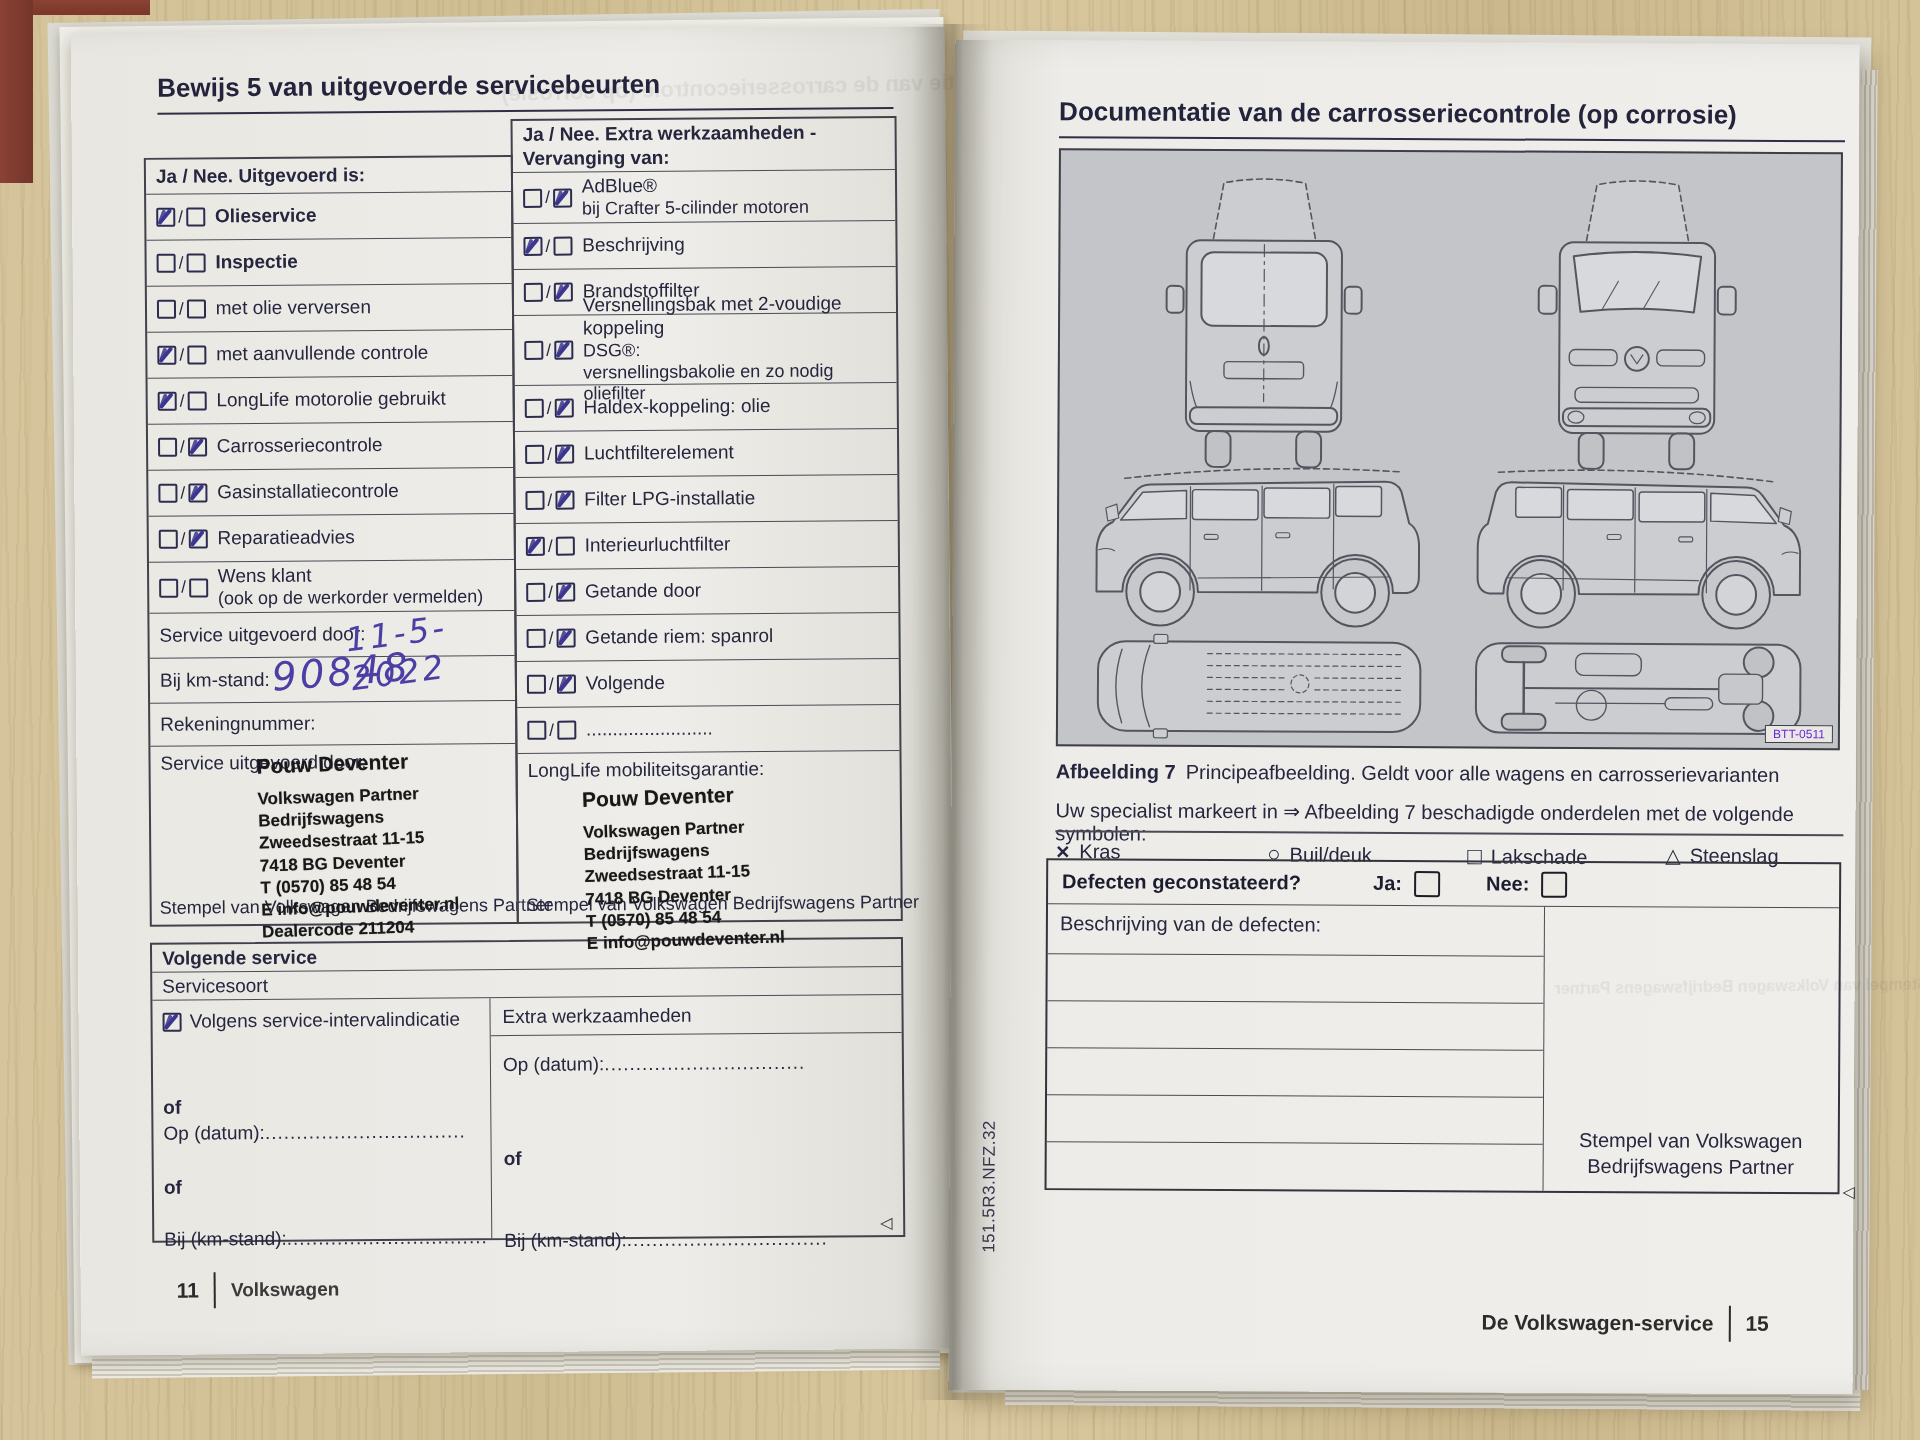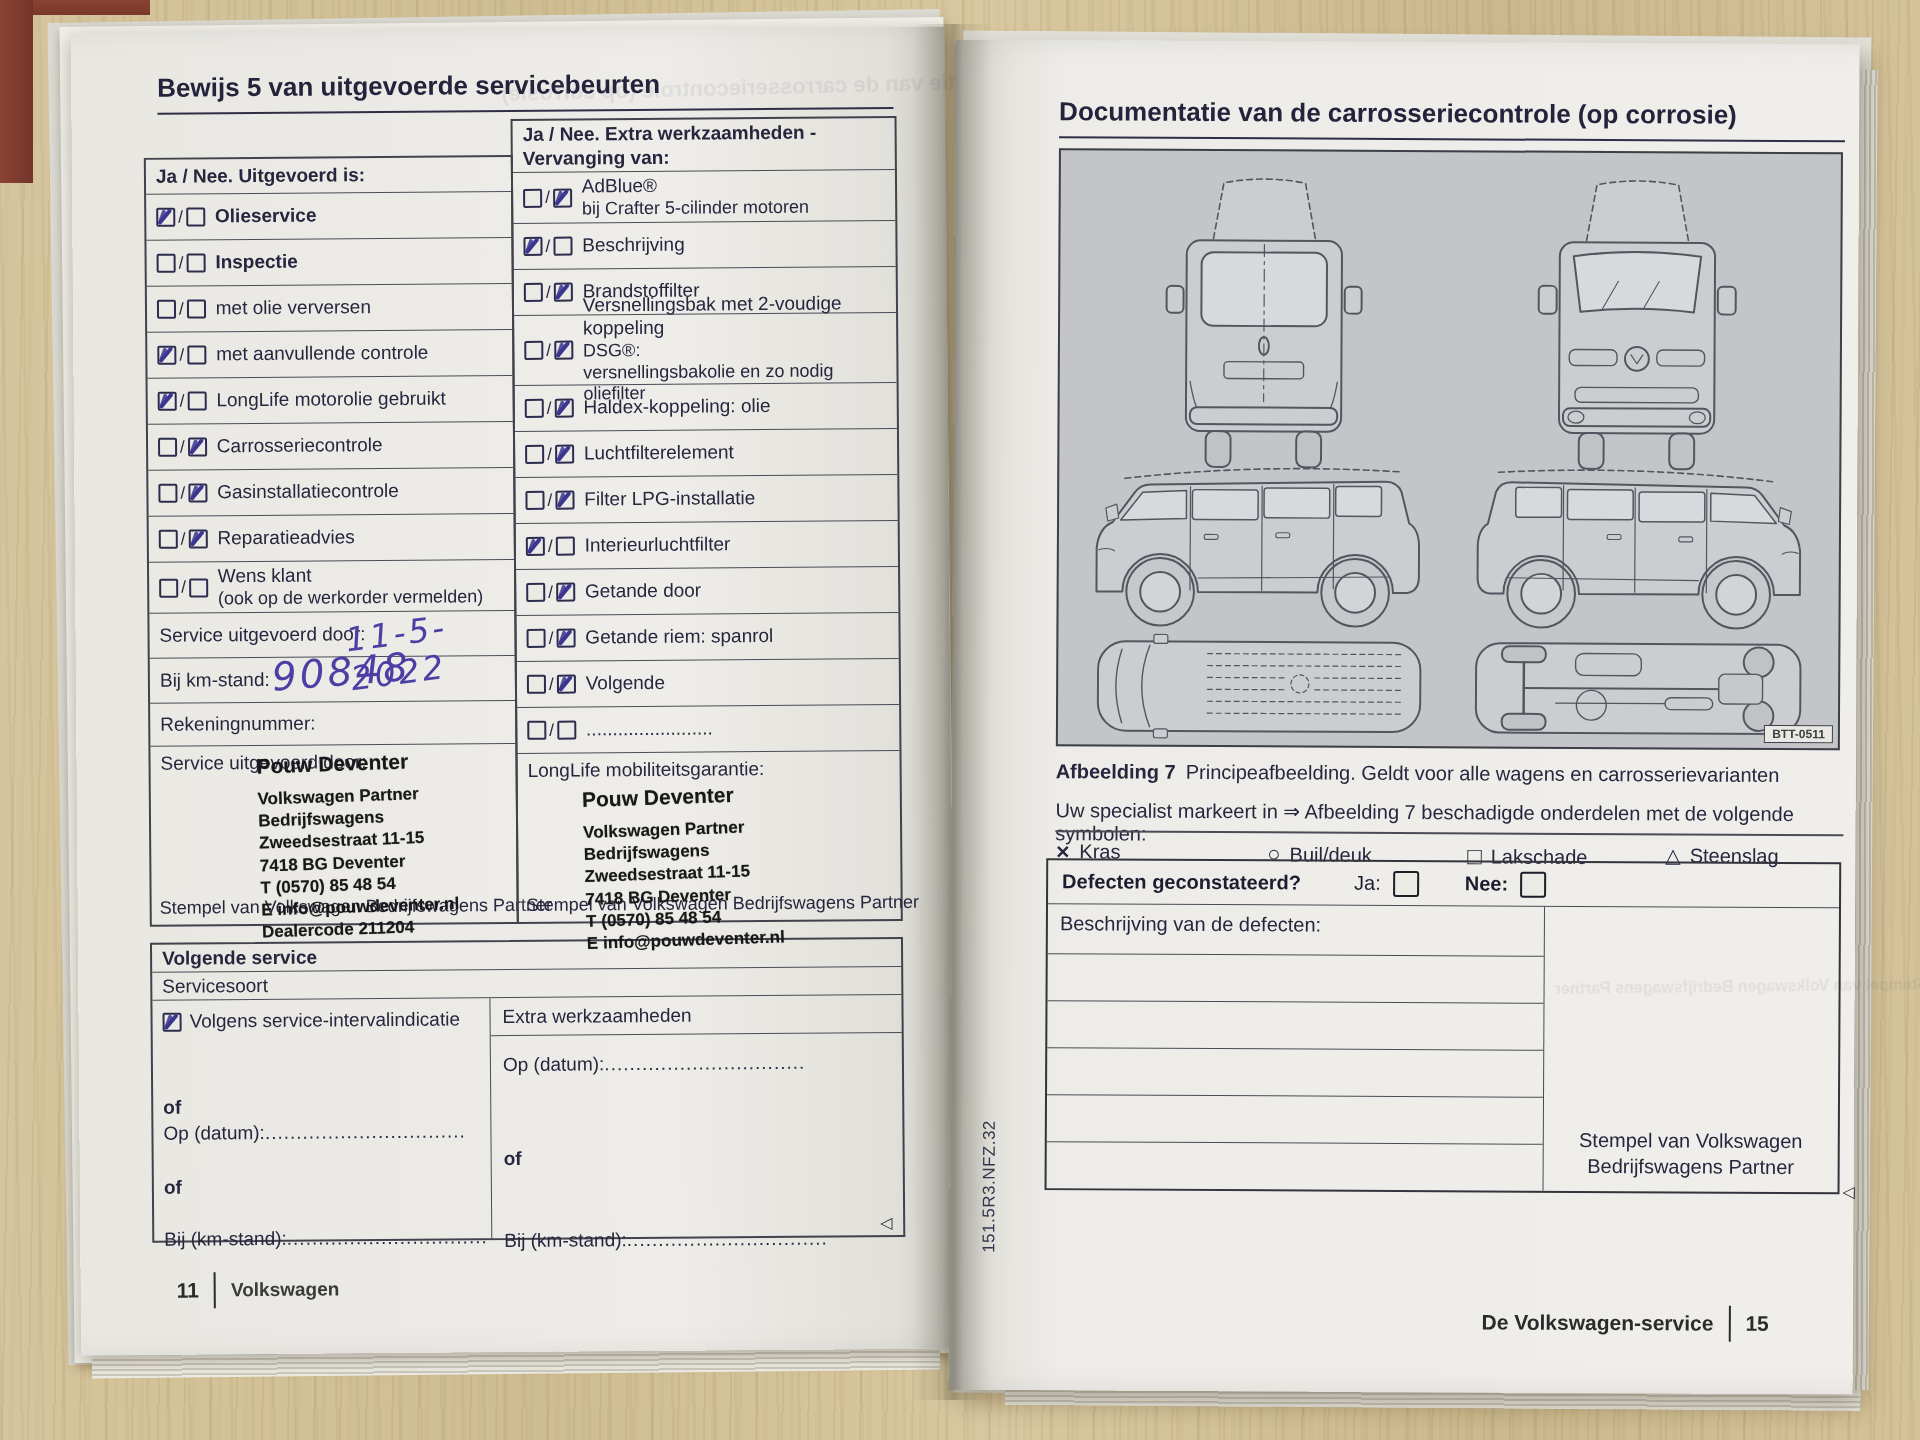--- a/index.html
+++ b/index.html
@@ -79,31 +79,31 @@
   .iv{display:flex;align-items:center;gap:8px;font-size:19px;color:#26263e;}
   .tri{position:absolute;font-size:16px;color:#2c2c2c;}
   .footL{position:absolute;left:96px;top:1240px;display:flex;align-items:center;gap:15px;color:#2b2b2b;}
   .fnum{font-size:21px;font-weight:bold;}
   .fbar{width:2px;height:36px;background:#2a2a2a;}
   .flab{font-size:19px;font-weight:bold;color:#3a3a3a;}
 
   
   .panel{position:absolute;left:104px;top:108px;width:784px;height:598px;background:#c3c5c8;border:2px solid #3e4048;box-sizing:border-box;}
   .panel svg{position:absolute;inset:0;width:100%;height:100%;}
-  .btt{position:absolute;right:5px;bottom:5px;background:#e9e8e4;border:1.5px solid #3e4048;font-size:12px;padding:1px 7px;color:#404040;font-weight:bold;}
+  .btt{position:absolute;right:5px;bottom:5px;background:#e9e8e4;border:1.5px solid #3e4048;font-size:12px;padding:1px 7px;color:#6d28d9;font-weight:normal;}
   .caption{position:absolute;left:104px;top:720px;font-size:20px;color:#26263e;}
   .caption b{margin-right:10px;}
   .instr{position:absolute;left:104px;top:758px;font-size:20px;color:#26263e;}
   .symrow{position:absolute;left:104px;top:800px;width:788px;height:30px;}
   .sym{position:absolute;display:flex;align-items:center;gap:9px;font-size:20px;color:#26263e;}
   .gly{font-size:20px;}
   .dtable{position:absolute;left:95px;top:818px;width:795px;height:332px;border:2.5px solid #33343c;box-sizing:border-box;display:flex;flex-direction:column;}
   .dhead{height:44px;border-bottom:1.5px solid #4a4b55;display:flex;align-items:center;padding:0 14px;box-sizing:border-box;color:#1d1d30;}
   .dq{font-weight:bold;font-size:20px;}
-  .dja{margin-left:53px;font-weight:normal;font-size:20px;}
+  .dja{margin-left:72px;font-weight:bold;font-size:20px;}
   .dnee{margin-left:46px;font-weight:bold;font-size:20px;}
   .sqb{display:inline-block;width:22px;height:22px;border:2.5px solid #1d1d28;border-radius:3px;margin-left:12px;vertical-align:-4px;background:#eceae5;}
   .dbody{flex:1;display:flex;}
   .d-left{width:497px;border-right:1.5px solid #4a4b55;display:flex;flex-direction:column;box-sizing:border-box;}
   .d-desc{height:50px;border-bottom:1.5px solid #4a4b55;padding:8px 12px;font-size:20px;color:#26263e;box-sizing:border-box;}
   .d-row{flex:1;border-bottom:1.5px solid #4a4b55;}
   .d-row:last-child{border-bottom:none;}
   .d-right{flex:1;position:relative;}
   .d-stamp{position:absolute;left:12px;right:12px;bottom:12px;text-align:center;font-size:20px;color:#26263e;line-height:1.3;}
   .ghostR{position:absolute;left:10px;top:70px;font-size:16px;}

